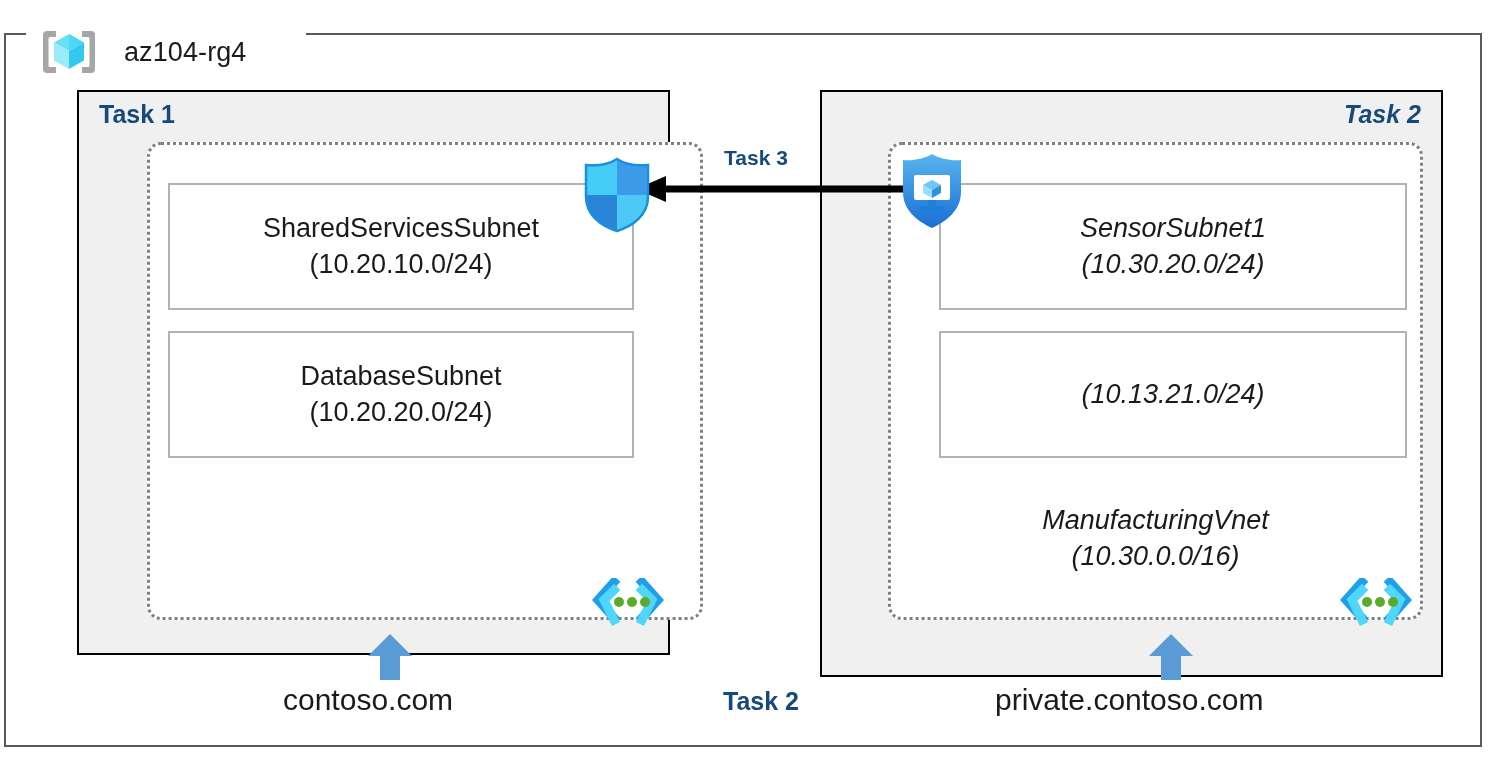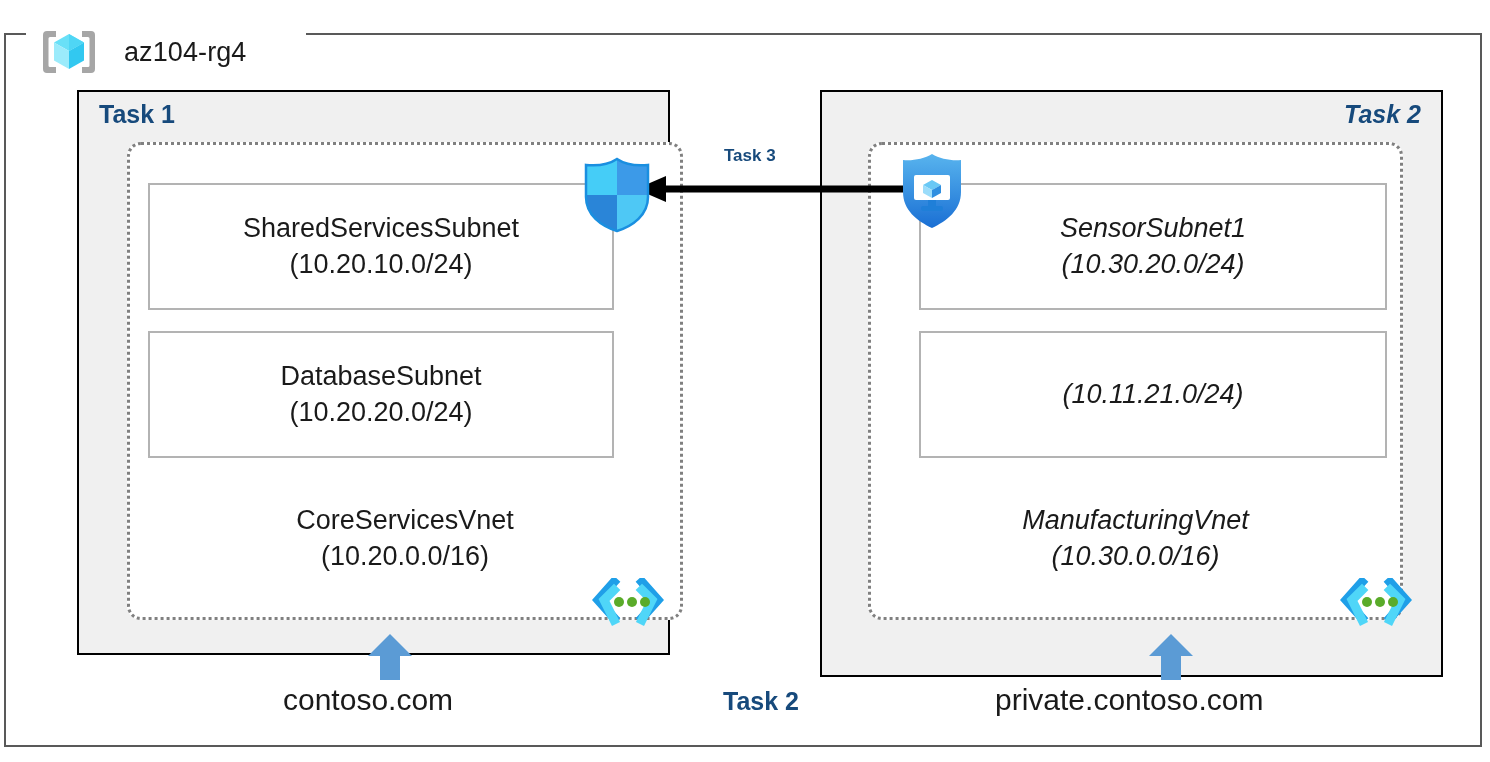--- a/index.html
+++ b/index.html
@@ -79,20 +79,21 @@
   .task-label.left-al  { left: 20px; }
   .task-label.right-al { right: 20px; }
 
   
   .vnet {
     position: absolute;
     background: #ffffff;
     border: 3px dotted #808080;
     border-radius: 14px;
     box-sizing: border-box;
+    margin-left: 20px;
   }
   #vnet-left  { left: 48px; top: 50px; width: 556px; height: 478px; }
   #vnet-right { left: 46px; top: 50px; width: 535px; height: 478px; }
 
   .vnet-caption {
     position: absolute;
     left: 0;
     right: 0;
     text-align: center;
     font-size: 27px;
@@ -127,21 +128,21 @@
   #bastion-shield  { left: 897px; top: 152px; width: 70px; height: 78px; z-index: 5; }
   #vnet-icon-left  { left: 592px; top: 578px; width: 72px; height: 52px; z-index: 5; }
   #vnet-icon-right { left: 1340px; top: 578px; width: 72px; height: 52px; z-index: 5; }
 
   
   #peer-arrow { position: absolute; left: 632px; top: 172px; width: 285px; height: 34px; z-index: 4; }
   #task3-label { position: absolute; left: 718px; top: 146px; z-index: 6; }
   #task3-label .t3-bg {
     background: #ffffff;
     padding: 0 6px;
-    font-size: 17px;
+    font-size: 21px;
     font-weight: bold;
     color: #174a7c;
     white-space: nowrap;
   }
 
   
   .dns-arrow { position: absolute; width: 48px; height: 48px; z-index: 6; }
   #dns-arrow-left  { left: 366px;  top: 632px; }
   #dns-arrow-right { left: 1147px; top: 632px; }
 
@@ -192,37 +193,33 @@
 
     <div class="vnet" id="vnet-left">
       <div class="subnet s1">
         <span>SharedServicesSubnet</span>
         <span>(10.20.10.0/24)</span>
       </div>
       <div class="subnet s2">
         <span>DatabaseSubnet</span>
         <span>(10.20.20.0/24)</span>
       </div>
-      <div class="vnet-caption">
-        <div>CoreServicesVnet</div>
-        <div>(10.20.0.0/16)</div>
-      </div>
     </div>
   </div>
 
   <div class="task-panel" id="panel-right">
     <span class="task-label right-al">Task 2</span>
 
     <div class="vnet" id="vnet-right">
       <div class="subnet s1">
         <span>SensorSubnet1</span>
         <span>(10.30.20.0/24)</span>
       </div>
       <div class="subnet s2">
-        <span>(10.11.21.0/24)</span>
+        <span>(10.13.21.0/24)</span>
       </div>
       <div class="vnet-caption">
         <div>ManufacturingVnet</div>
         <div>(10.30.0.0/16)</div>
       </div>
     </div>
   </div>
 
   <svg id="peer-arrow" viewBox="0 0 285 34">
     <line x1="282" y1="17" x2="30" y2="17" stroke="#000000" stroke-width="7"></line>

